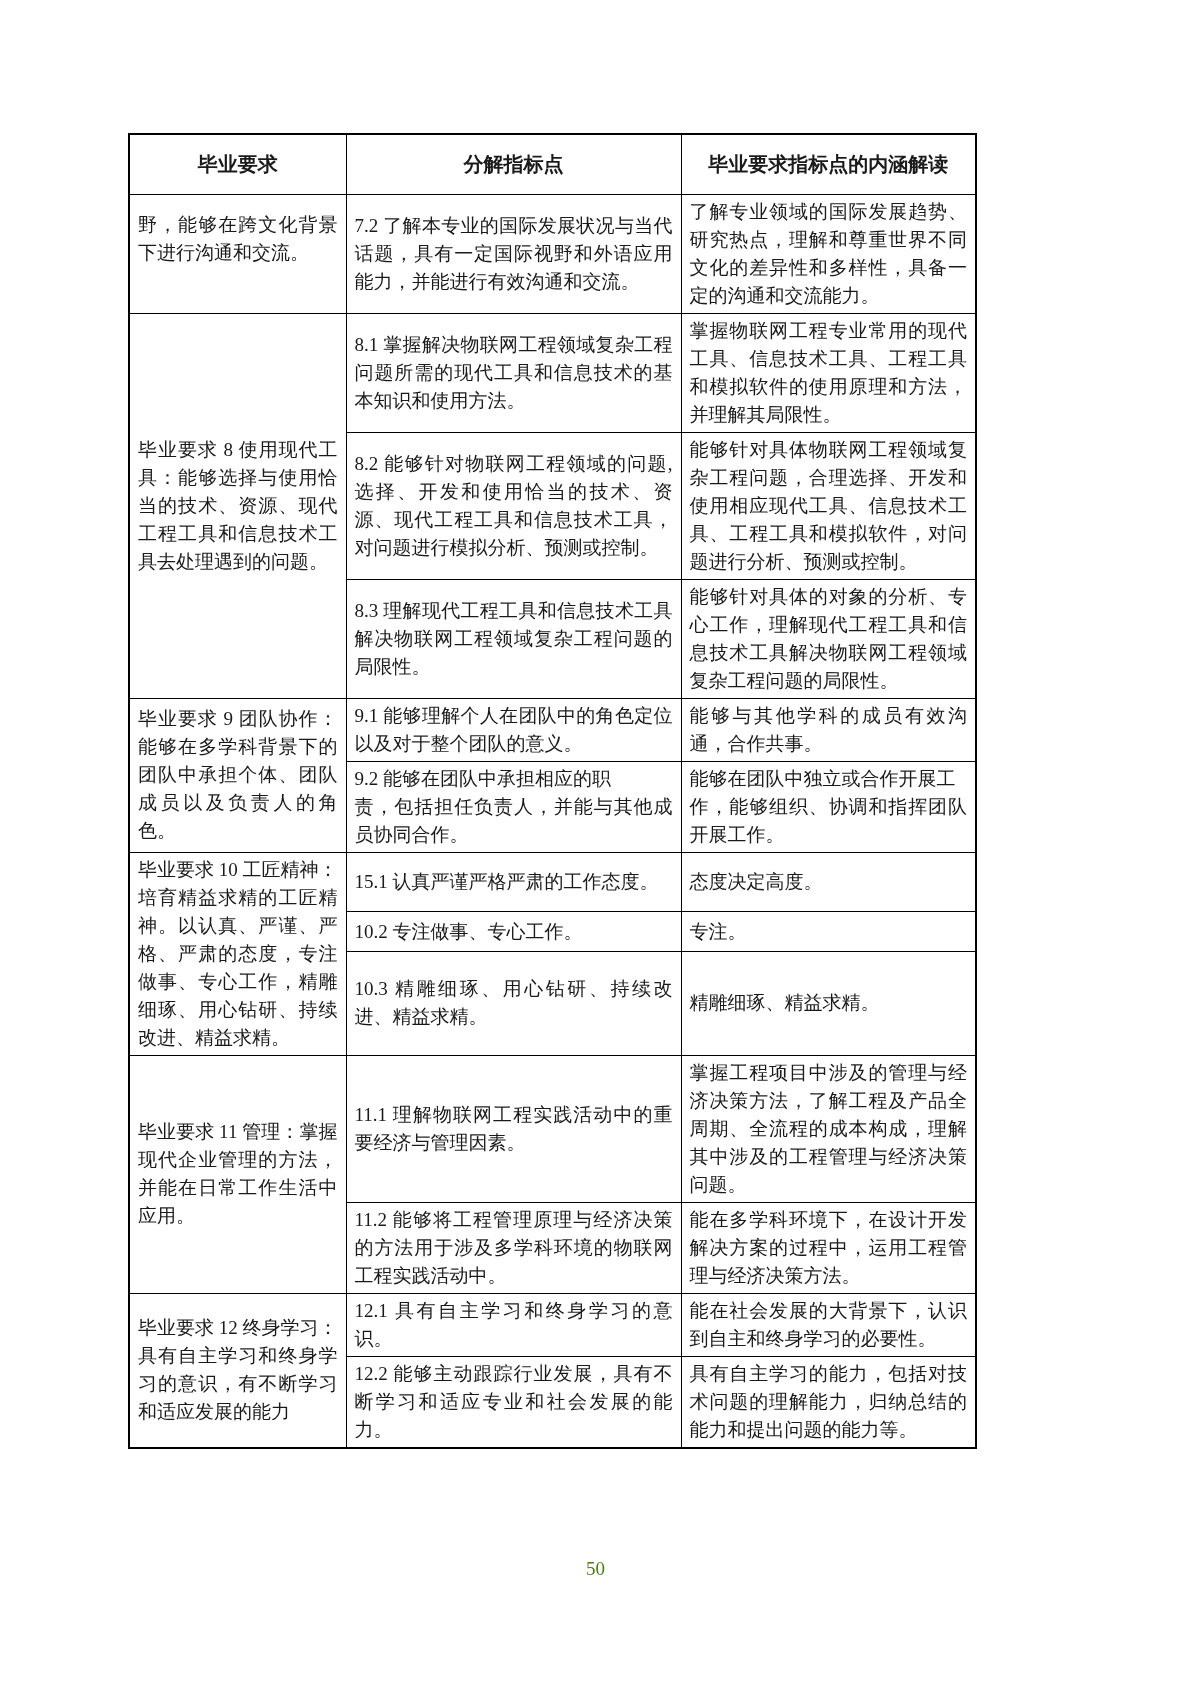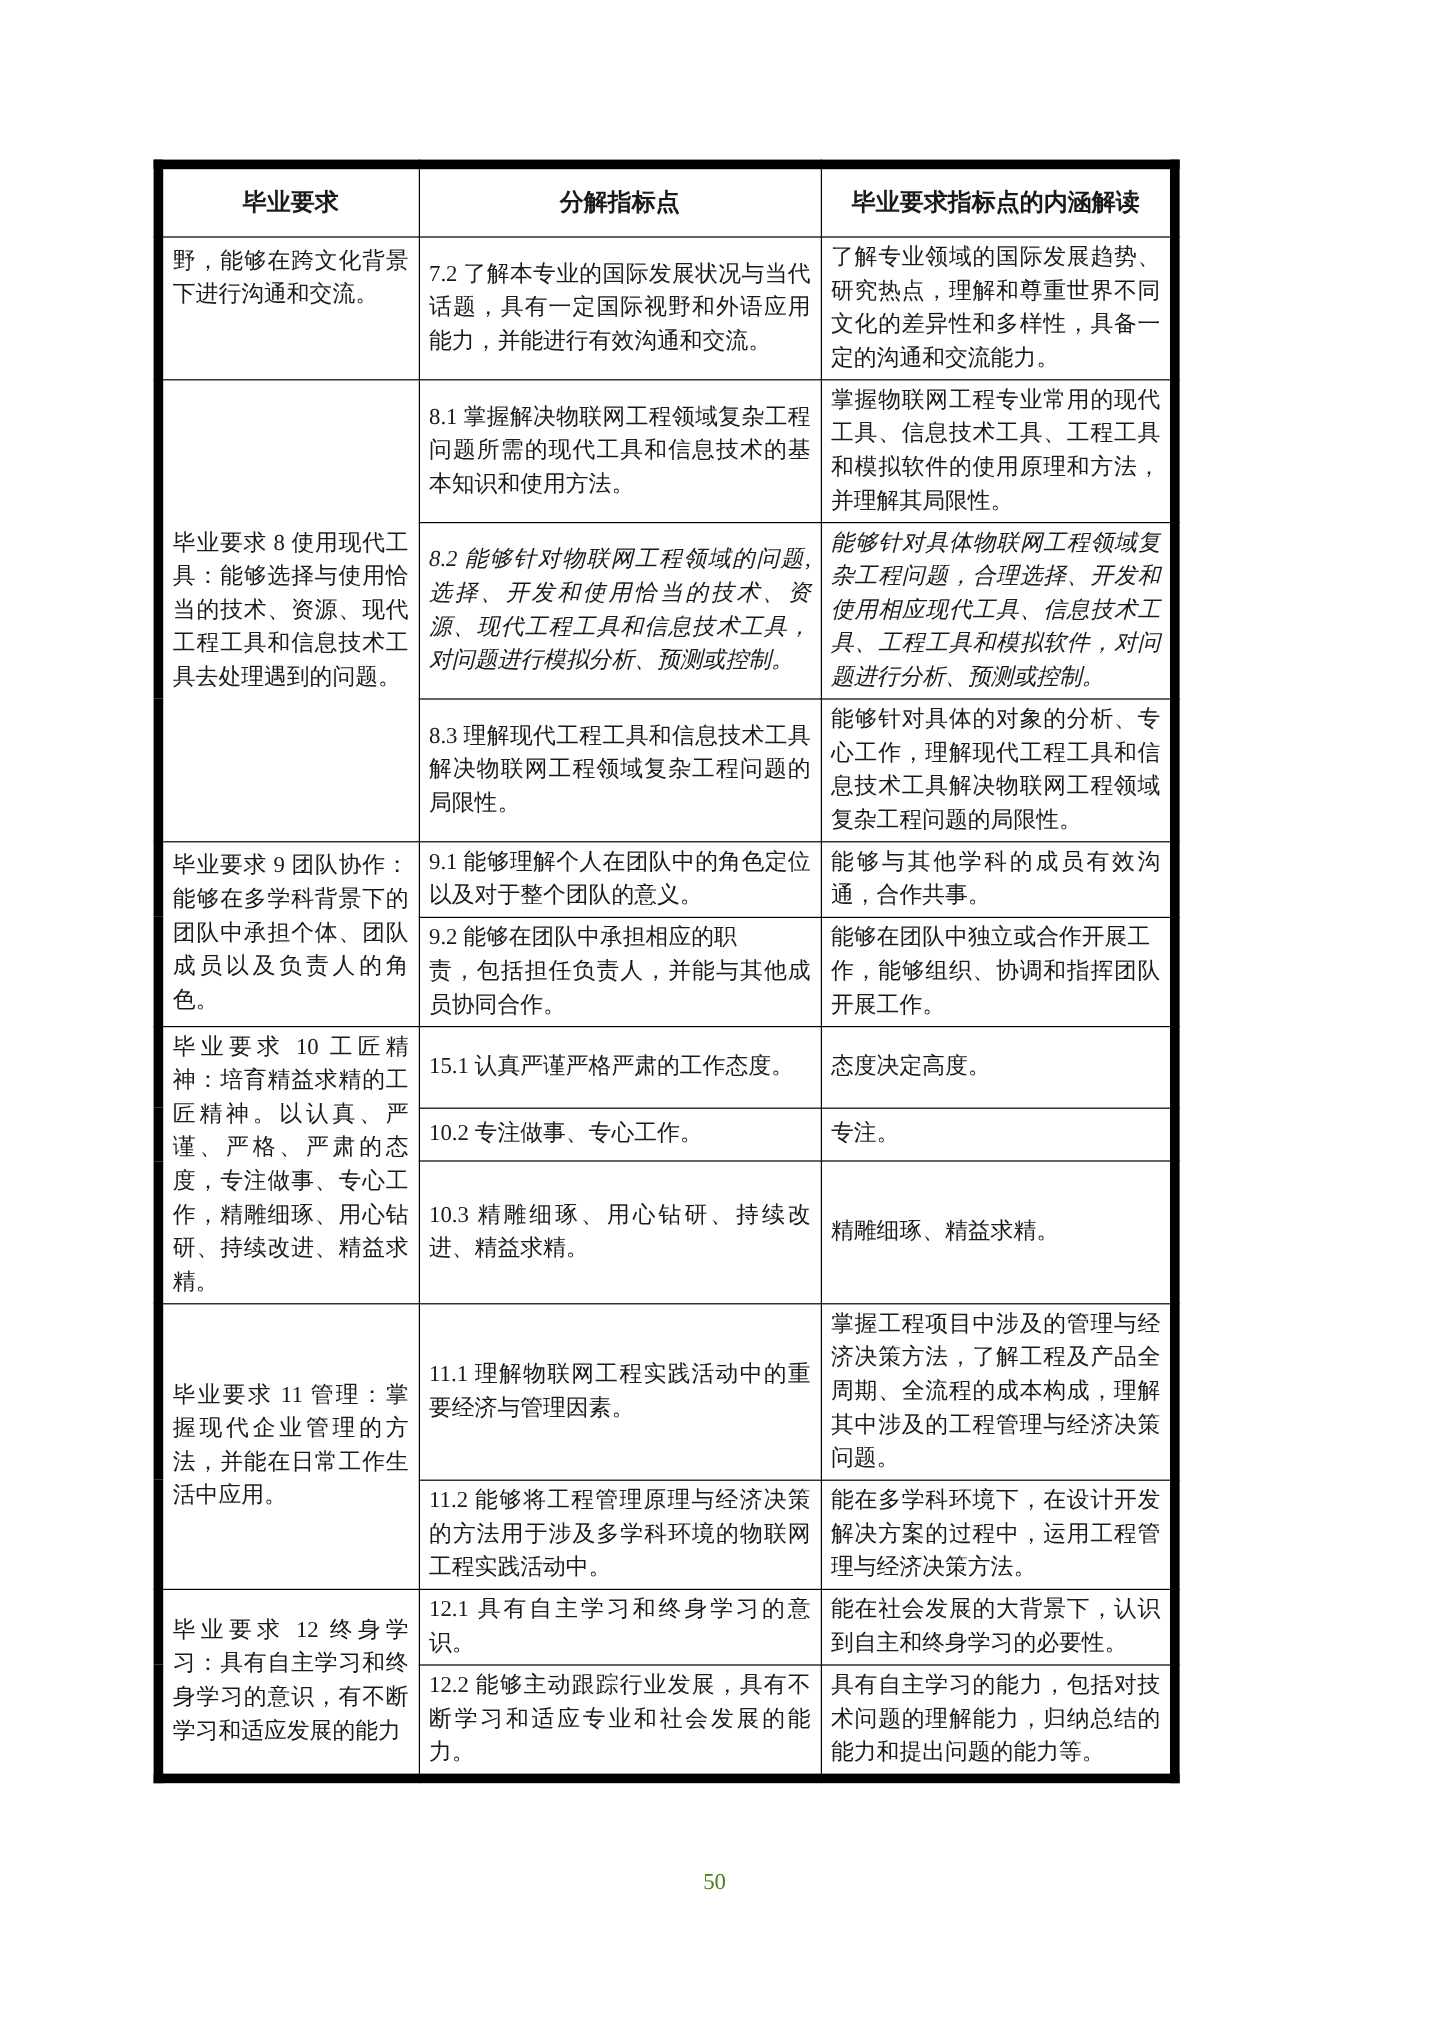--- a/index.html
+++ b/index.html
@@ -37,47 +37,47 @@
     font-size: 19px;
     line-height: 28px;
     padding: 3px 8px;
     vertical-align: middle;
     text-align: justify;
     white-space: pre-line;
     word-break: break-all;
     overflow: hidden;
   }
   
-  table.req-table { border: 8px solid #000000; }
+  table.req-table { border: 2px solid #000000; }
 
   table.req-table th {
     font-weight: 700;
     font-size: 20px;
     text-align: center;
     white-space: normal;
     font-family: "Liberation Serif", "DejaVu Serif", serif;
   }
 
   tr.h-row  { height: 60px; }
   tr.r72    { height: 107px; }
   tr.r81    { height: 112px; }
-  tr.r82    { height: 110px; font-style: italic; }
+  tr.r82    { height: 110px; }
   tr.r83    { height: 100px; }
   tr.r91    { height: 54px; }
   tr.r92    { height: 86px; padding-left: 38px; }
   tr.r101   { height: 53px; }
   tr.r102   { height: 35px; }
   tr.r103   { height: 92px; }
   tr.r111   { height: 107px; }
   tr.r112   { height: 79px; }
   tr.r121   { height: 57px; }
   tr.r122   { height: 87px; border-radius: 20px; }
 
   td.req { padding-left: 12px; padding-right: 10px; }
-  td.req.top { vertical-align: top; padding-top: 6px; }
+  td.req.top { vertical-align: top; padding-top: 16px; }
 
   .page-number {
     position: absolute;
     top: 1558px;
     left: 0;
     width: 100%;
     text-align: center;
     font-size: 19px;
     color: #4d7c0f;
   }

